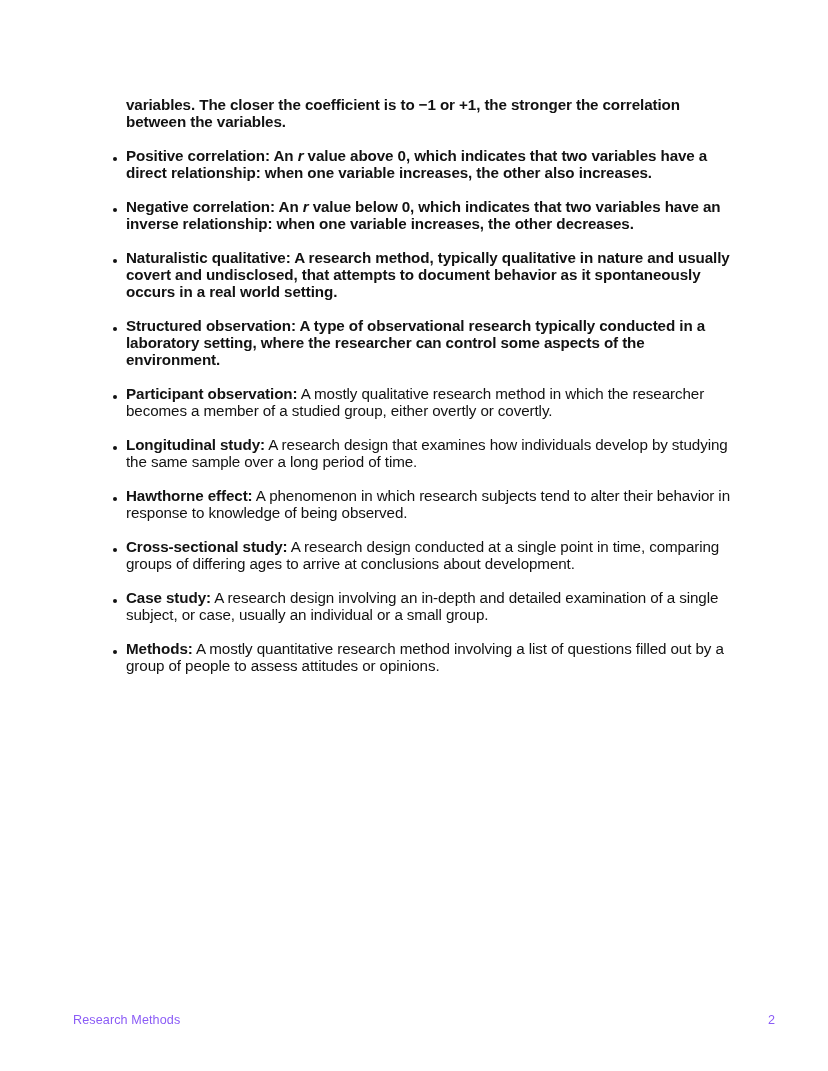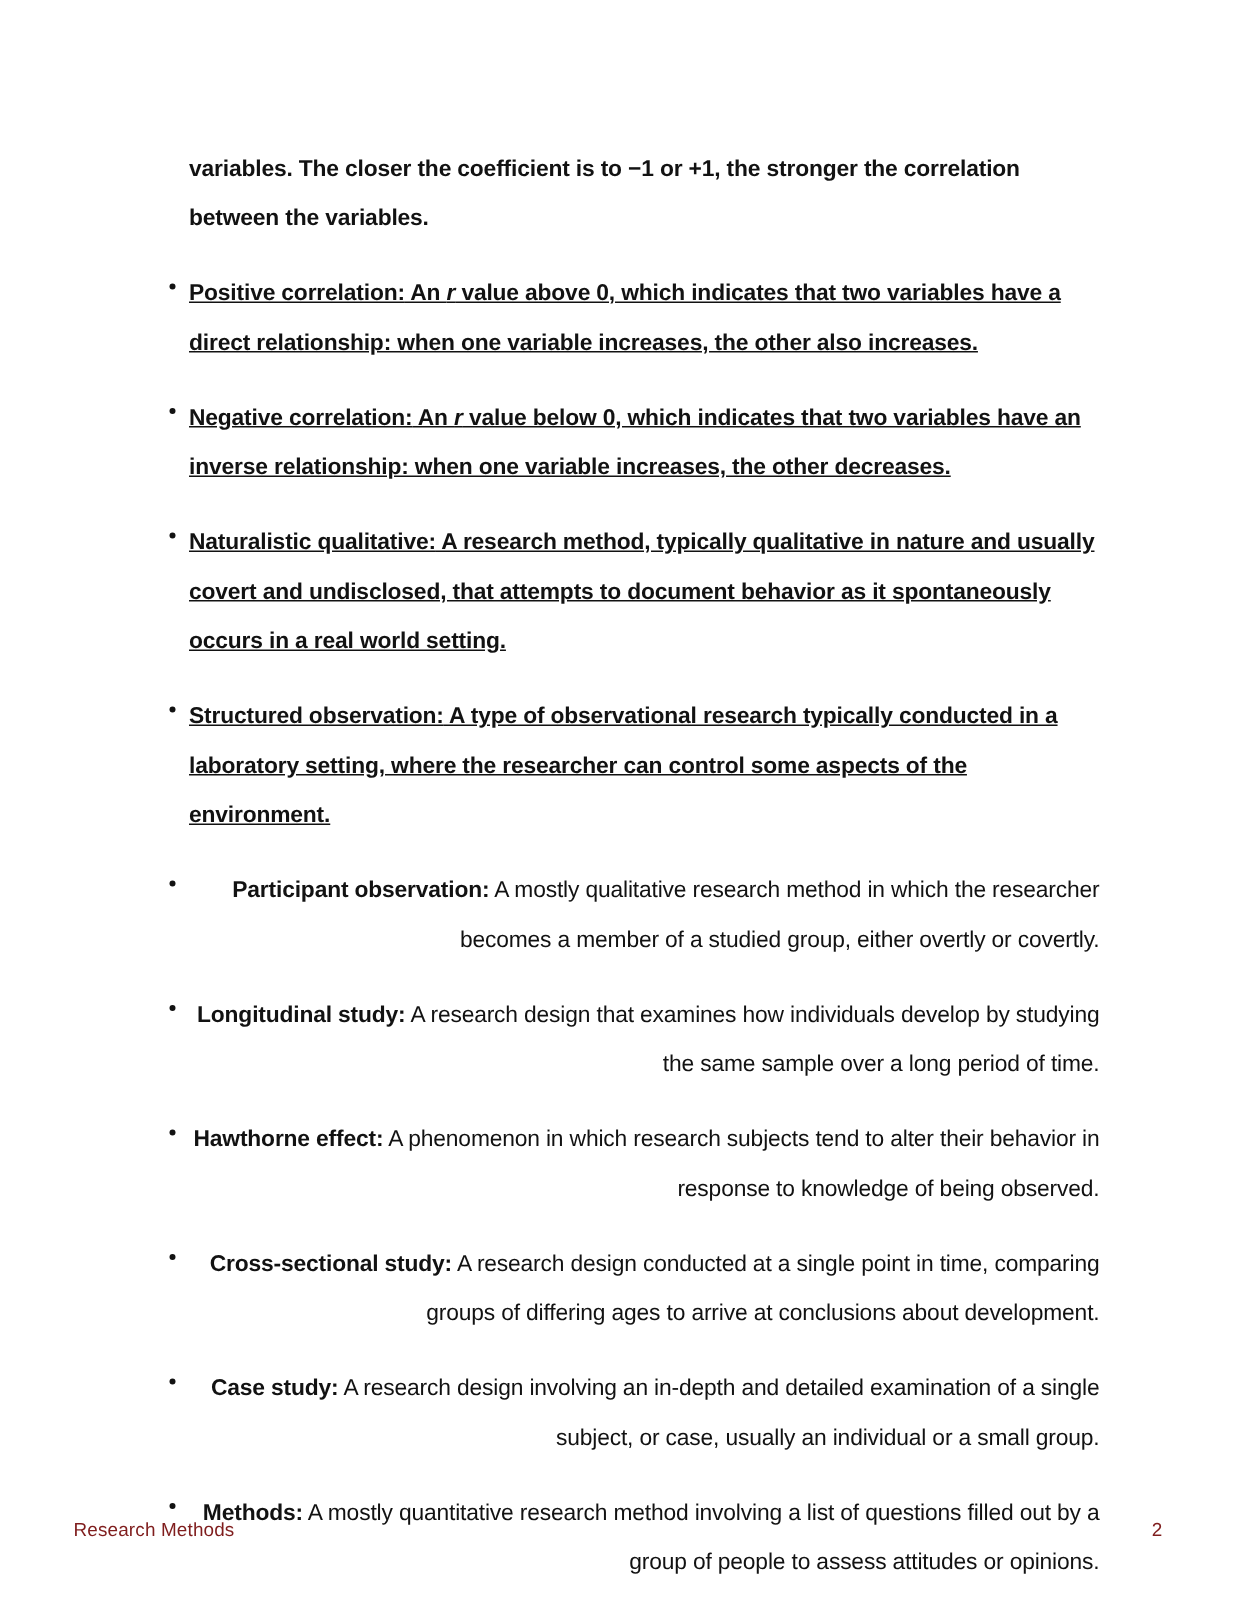--- a/index.html
+++ b/index.html
@@ -26,21 +26,21 @@
     position: absolute;
     left: 113px;
     top: 96px;
     width: 620px;
   }
 
   
   .para,
   .item-text {
     font-size: 15.2px;
-    line-height: 33px;
+    line-height: 17px;
     color: #121212;
     letter-spacing: -0.1px;
     text-rendering: optimizeLegibility;
   }
 
   
   .lead-para {
     margin: 0 0 17px 13px;
     font-weight: bold;
     width: 608px;
@@ -73,27 +73,25 @@
     background: #121212;
   }
 
   .item-text {
     display: block;
   }
 
   
   .glossary-item.all-bold .item-text {
     font-weight: bold;
-    text-decoration: underline;
   }
 
   
   .glossary-item.term-bold .item-text {
     font-weight: normal;
-    text-align: right;
   }
 
   .term {
     font-weight: bold;
   }
 
   .var {
     font-style: italic;
   }
 
@@ -106,22 +104,23 @@
     height: 22px;
     display: flex;
     align-items: center;
     justify-content: space-between;
   }
 
   .footer-title,
   .footer-page {
     font-size: 12.6px;
     line-height: 22px;
-    color: #7f1d1d;
+    color: #8b5cf6;
     letter-spacing: 0.1px;
+    margin-left: 24px;
   }
 
   .footer-page {
     padding-right: 4px;
   }
 </style>
 </head>
 <body>
 
 <div class="page">

